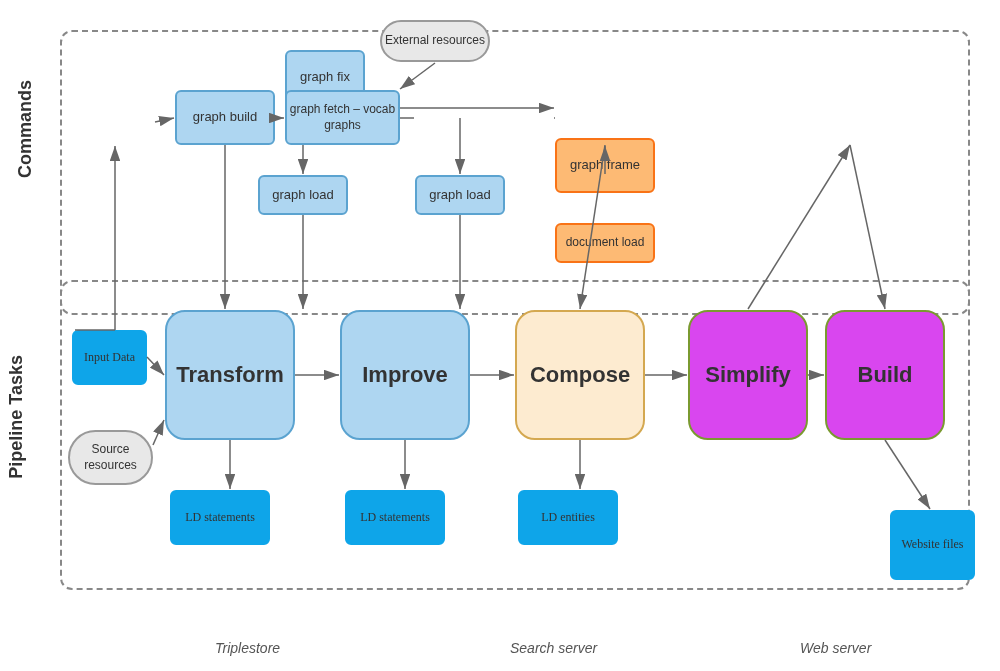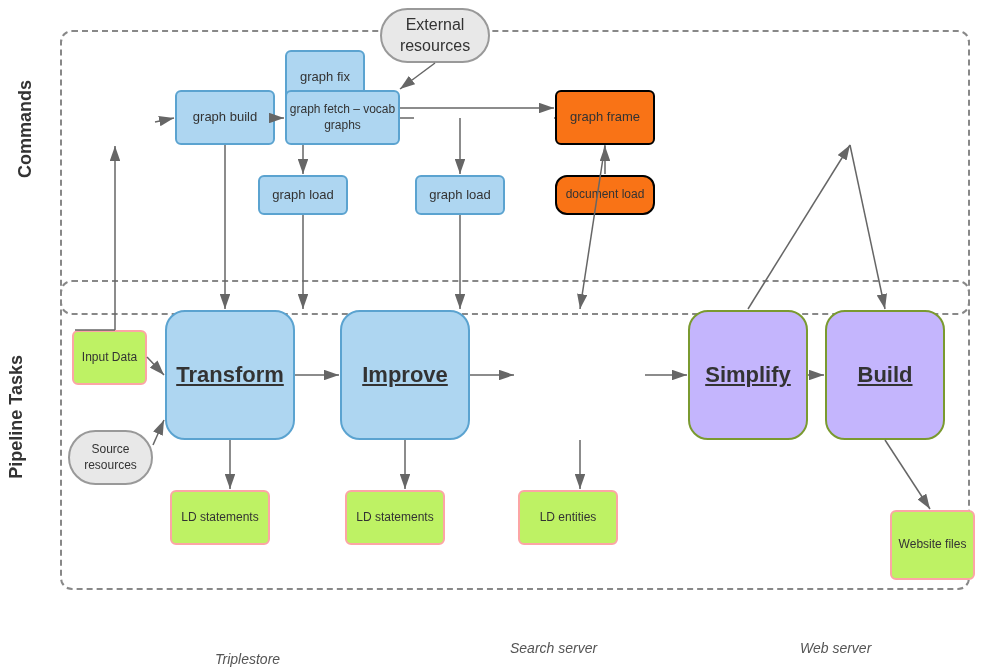--- a/index.html
+++ b/index.html
@@ -67,60 +67,61 @@
       color: #333;
       line-height: 1.3;
     }
 
     .box-blue {
       background: #aed6f1;
       border: 2px solid #5ba3d0;
     }
 
     .box-yellow {
-      background: #f97316;
-      border: 2px solid #000000;
+      background: #fdba74;
+      border: 2px solid #f97316;
+      margin-top: 48px;
     }
 
     .box-green {
       background: #b8cc7a;
       border: 2px solid #7a9a30;
     }
 
     .box-white {
-      background: #bef264;
-      border: 2px solid #fca5a5;
+      background: #0ea5e9;
+      border: 2px solid #0ea5e9;
+      font-family: Liberation Serif, serif;
     }
 
     .box-cloud {
       background: #e8e8e8;
       border: 2px solid #999;
       border-radius: 30px;
     }
 
     
     .task-box {
       border-radius: 20px;
       font-size: 22px;
       font-weight: bold;
-      text-decoration: underline;
     }
 
     .task-blue {
       background: #aed6f1;
       border: 2px solid #5ba3d0;
     }
 
     .task-yellow {
       background: #fdebd0;
       border: 2px solid #d4a850;
     }
 
     .task-green {
-      background: #c4b5fd;
+      background: #d946ef;
       border: 2px solid #7a9a30;
     }
 
     
     .arrows-svg {
       position: absolute;
       top: 0;
       left: 0;
       width: 1000px;
       height: 671px;
@@ -140,67 +141,68 @@
 
 <div class="diagram">
 
   <div class="commands-box"></div>
 
   <div class="pipeline-box"></div>
 
   <div class="section-label commands-label">Commands</div>
   <div style="position:absolute; top:355px; left:6px; font-size:18px; font-weight:bold; color:#333; writing-mode:vertical-rl; transform:rotate(180deg);">Pipeline Tasks</div>
 
-  <div class="box box-cloud" style="top:8px; left:380px; width:110px; height:55px; font-size:16px;">External
+  <div class="box box-cloud" style="top:20px; left:380px; width:110px; height:42px; font-size:12px;">External
 resources</div>
 
 
   <div class="box box-blue" style="top:90px; left:175px; width:100px; height:55px;">graph build</div>
 
   <div class="box box-blue" style="top:50px; left:285px; width:80px; height:55px;">graph fix</div>
 
   <div class="box box-blue" style="top:90px; left:285px; width:115px; height:55px; font-size:12px;">graph fetch –
 vocab graphs</div>
 
   <div class="box box-blue" style="top:175px; left:258px; width:90px; height:40px;">graph load</div>
 
   <div class="box box-blue" style="top:175px; left:415px; width:90px; height:40px;">graph load</div>
 
   <div class="box box-yellow" style="top:90px; left:555px; width:100px; height:55px;">graph frame</div>
 
-  <div class="box box-yellow" style="top:175px; left:555px; width:100px; height:40px; font-size:12px;border-radius:12px;">document load</div>
+  <div class="box box-yellow" style="top:175px; left:555px; width:100px; height:40px; font-size:12px;">document load</div>
 
 
   <div class="box box-white" style="top:330px; left:72px; width:75px; height:55px; font-size:12px;">Input Data</div>
 
   <div class="box box-cloud" style="top:430px; left:68px; width:85px; height:55px; font-size:12px;">Source
 resources</div>
 
   <div class="box task-box task-blue" style="top:310px; left:165px; width:130px; height:130px;">Transform</div>
 
   <div class="box task-box task-blue" style="top:310px; left:340px; width:130px; height:130px;">Improve</div>
 
+  <div class="box task-box task-yellow" style="top:310px; left:515px; width:130px; height:130px;">Compose</div>
 
   <div class="box task-box task-green" style="top:310px; left:688px; width:120px; height:130px;">Simplify</div>
 
   <div class="box task-box task-green" style="top:310px; left:825px; width:120px; height:130px;">Build</div>
 
   <div class="box box-white" style="top:490px; left:170px; width:100px; height:55px; font-size:12px;">LD
 statements</div>
 
   <div class="box box-white" style="top:490px; left:345px; width:100px; height:55px; font-size:12px;">LD
 statements</div>
 
   <div class="box box-white" style="top:490px; left:518px; width:100px; height:55px; font-size:12px;">LD
 entities</div>
 
   <div class="box box-white" style="top:510px; left:890px; width:85px; height:70px; font-size:12px;">Website
 files</div>
 
-  <div class="bottom-label" style="bottom:4px; left:215px;">Triplestore</div>
+  <div class="bottom-label" style="bottom:15px; left:215px;">Triplestore</div>
   <div class="bottom-label" style="bottom:15px; left:510px;">Search server</div>
   <div class="bottom-label" style="bottom:15px; left:800px;">Web server</div>
 
   <svg class="arrows-svg">
     <defs>
       <marker id="arrowhead" markerWidth="10" markerHeight="7" refX="10" refY="3.5" orient="auto">
         <polygon points="0 0, 10 3.5, 0 7" fill="#666"></polygon>
       </marker>
     </defs>
 

